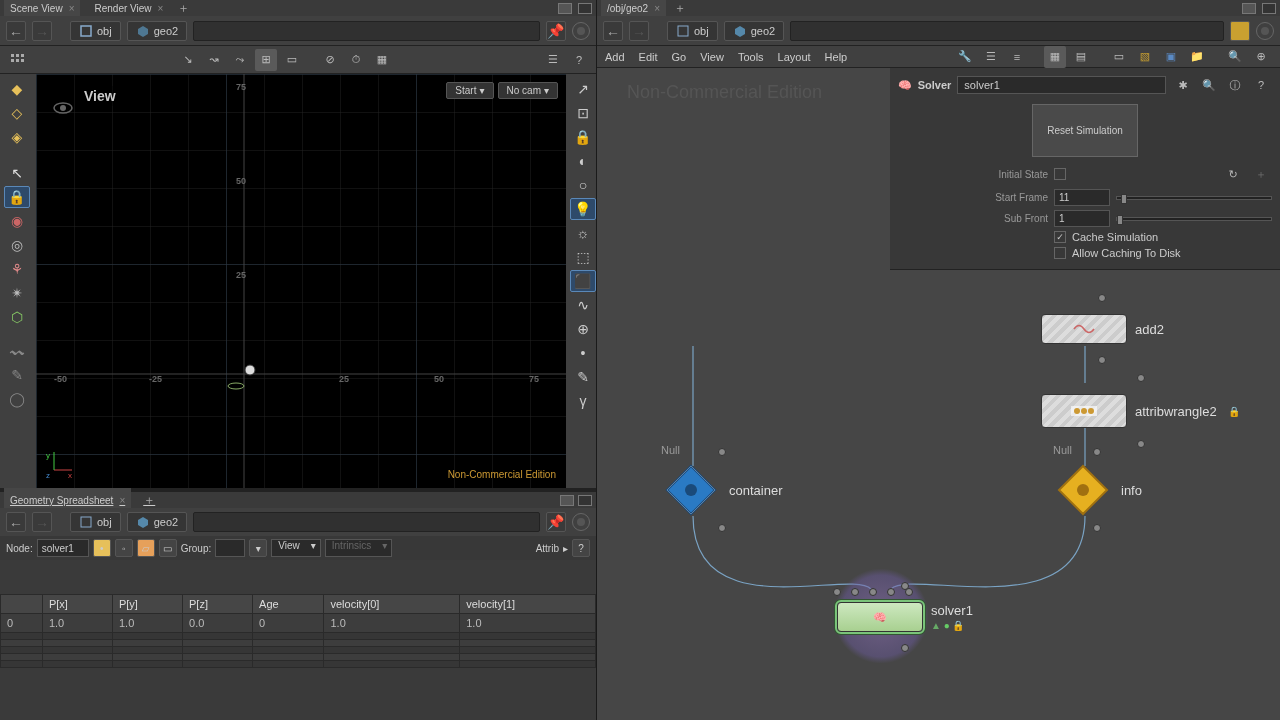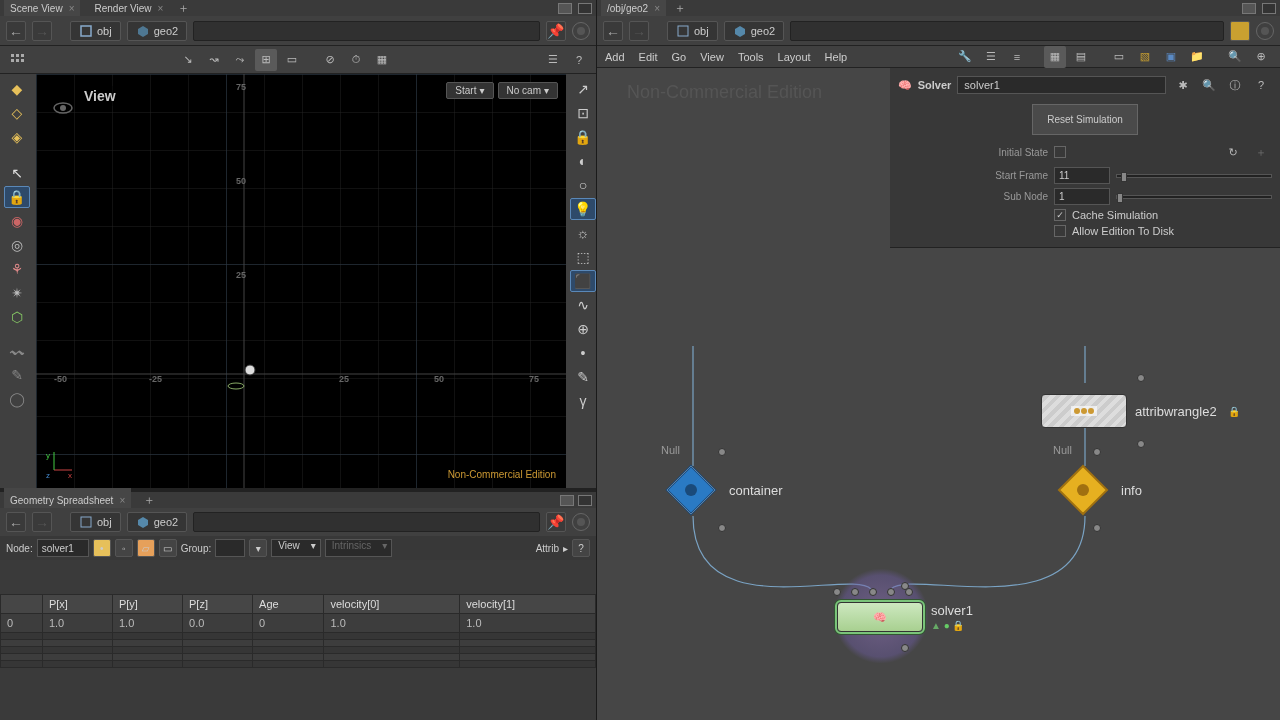--- a/index.html
+++ b/index.html
@@ -45,41 +45,41 @@
 .view-ctrls { position:absolute; top:8px; right:8px; display:flex; gap:4px; }
 .view-pill { background:#333; border:1px solid #555; padding:2px 8px; border-radius:2px; font-size:10px; display:flex; align-items:center; gap:3px;}
 .watermark { position:absolute; bottom:8px; right:10px; color:#cc9933; font-size:10px; }
 .axis-gizmo { position:absolute; bottom:10px; left:10px; }
 
 
 .hsplit { height:4px; background:#222; }
 
 
 .spread { height:228px; background:#3a3a3a; display:flex; flex-direction:column; }
-.spread-tabs { height:16px; display:flex; align-items:center; background:#3a3a3a; padding:0 4px; gap:12px;}
+.spread-tabs { height:16px; display:flex; align-items:center; background:#3a3a3a; padding:0 4px; gap:12px;text-decoration:underline;}
 .spread-tabs-right{margin-left:auto;display:flex;gap:4px;}
 .spread-path { height:28px; background:#404040; display:flex; align-items:center; padding:0 6px; gap:6px;}
 .spread-filter { height:24px; background:#383838; display:flex; align-items:center; padding:0 6px; gap:4px; font-size:10px;}
 .sf-input { background:#2a2a2a; border:1px solid #555; color:#ccc; height:18px; padding:0 4px; font-size:10px;}
 .sf-sel { background:#2a2a2a; border:1px solid #555; color:#ccc; height:18px; padding:0 20px 0 6px; font-size:10px; position:relative;}
 .tiny-btn{width:18px;height:18px;background:#444;border:1px solid #555;border-radius:2px;display:flex;align-items:center;justify-content:center;font-size:10px;}
 .spread-table { flex:1; overflow:auto; }
 .spread-table table { width:100%; border-collapse:collapse; font-family:monospace; font-size:11px;margin-top:34px;}
 .spread-table th { background:#464646; text-align:left; padding:3px 6px; border:1px solid #2a2a2a; color:#ddd; font-weight:normal;}
 .spread-table td { padding:3px 6px; border:1px solid #2a2a2a; color:#bbb; background:#3d3d3d;}
 .spread-table tr.alt td { background:#363636; }
 
 
 .menubar { height:22px; background:#404040; display:flex; align-items:center; padding:0 8px; gap:14px; font-size:11px; border-bottom:1px solid #222;}
 .menubar .right { margin-left:auto; display:flex; gap:4px;}
 .param-panel { background:#383838; border-bottom:1px solid #222; padding:4px 0 8px 0;}
 .param-head { display:flex; align-items:center; gap:6px; padding:2px 8px;}
 .param-title-input { flex:1; background:#2a2a2a; border:1px solid #555; color:#ccc; padding:2px 6px; font-size:11px;}
 .param-btns { display:flex; gap:4px;}
-.reset-btn { display:block; margin:6px auto 4px; background:#4a4a4a; border:1px solid #666; color:#ccc; padding:9px 14px; font-size:10px; cursor:pointer;}
+.reset-btn { display:block; margin:6px auto 4px; background:#4a4a4a; border:1px solid #666; color:#ccc; padding:20px 14px; font-size:10px; cursor:pointer;}
 .param-row { display:flex; align-items:center; padding:2px 8px; gap:6px;}
 .param-row label { width:150px; text-align:right; color:#999; font-size:10px;}
 .param-row input[type=text] { width:56px; background:#2a2a2a; border:1px solid #555; color:#ccc; padding:2px 4px; font-size:10px;}
 .slider { flex:1; height:4px; background:#222; position:relative; border:1px solid #555;}
 .slider .thumb{position:absolute;top:-3px;width:6px;height:10px;background:#888;border:1px solid #333;}
 .slider.blue .fill{position:absolute;left:0;top:0;bottom:0;background:#3a6a9a;}
 .chk { width:12px;height:12px;border:1px solid #666;display:inline-flex;align-items:center;justify-content:center;font-size:9px;}
 
 .network { flex:1; background:#464646; position:relative; overflow:hidden;}
 .net-watermark { position:absolute; top:14px; right:40px; font-size:22px; color:#5a5a5a; font-weight:bold;}
@@ -443,20 +443,30 @@
 
       <svg style="position:absolute;inset:0;width:100%;height:100%;pointer-events:none">
         <path class="wire" d="M 96 278 C 96 340, 96 340, 96 398"></path>
         <path class="wire" d="M 488 278 C 488 300, 488 300, 488 315"></path>
         <path class="wire" d="M 488 360 C 488 380, 488 380, 488 398"></path>
         <path class="wire" d="M 96 448 C 96 560, 254 500, 274 521"></path>
         <path class="wire" d="M 488 448 C 488 560, 314 500, 294 521"></path>
       </svg>
 
 
+      <div class="node" style="top:246px;left:444px">
+        <div class="port top"></div>
+        <div class="node-body">
+            <svg width="24" height="14">
+              <path d="M2 7 Q7 0 12 7 T22 7" stroke="#c66" fill="none" stroke-width="1.5"></path>
+            </svg>
+          </div>
+        <div class="port bot"></div>
+        <span class="node-label">add2</span>
+      </div>
 
       <div class="node" style="top:326px;left:444px">
         <div class="port top"></div>
         <div class="node-body" style="height:34px">
             <svg width="30" height="18">
               <rect x="2" y="4" width="26" height="10" fill="#fff" opacity="0.6"></rect>
               <circle cx="8" cy="9" r="3" fill="#c93"></circle>
               <circle cx="15" cy="9" r="3" fill="#c93"></circle>
               <circle cx="22" cy="9" r="3" fill="#c93"></circle>
             </svg>
@@ -548,32 +558,32 @@
           <div class="tool-ico" style="opacity:0.4">＋</div>
         </div>
         <div class="param-row">
           <label>Start Frame</label>
           <input type="text" value="11" style="">
           <div class="slider">
               <div class="thumb" style="left:4px"></div>
             </div>
         </div>
         <div class="param-row">
-          <label>Sub Node</label>
+          <label>Sub Front</label>
           <input type="text" value="1" style="">
           <div class="slider">
               <div class="thumb" style="left:0"></div>
             </div>
         </div>
         <div class="param-row">
           <label></label>
           <div class="chk">✓</div>
           <span>Cache Simulation</span>
         </div>
         <div class="param-row">
           <label></label>
           <div class="chk"></div>
-          <span>Allow Edition To Disk</span>
+          <span>Allow Caching To Disk</span>
         </div>
       </div>
     </div>
   </div>
 </div>
 
 </body></html>

